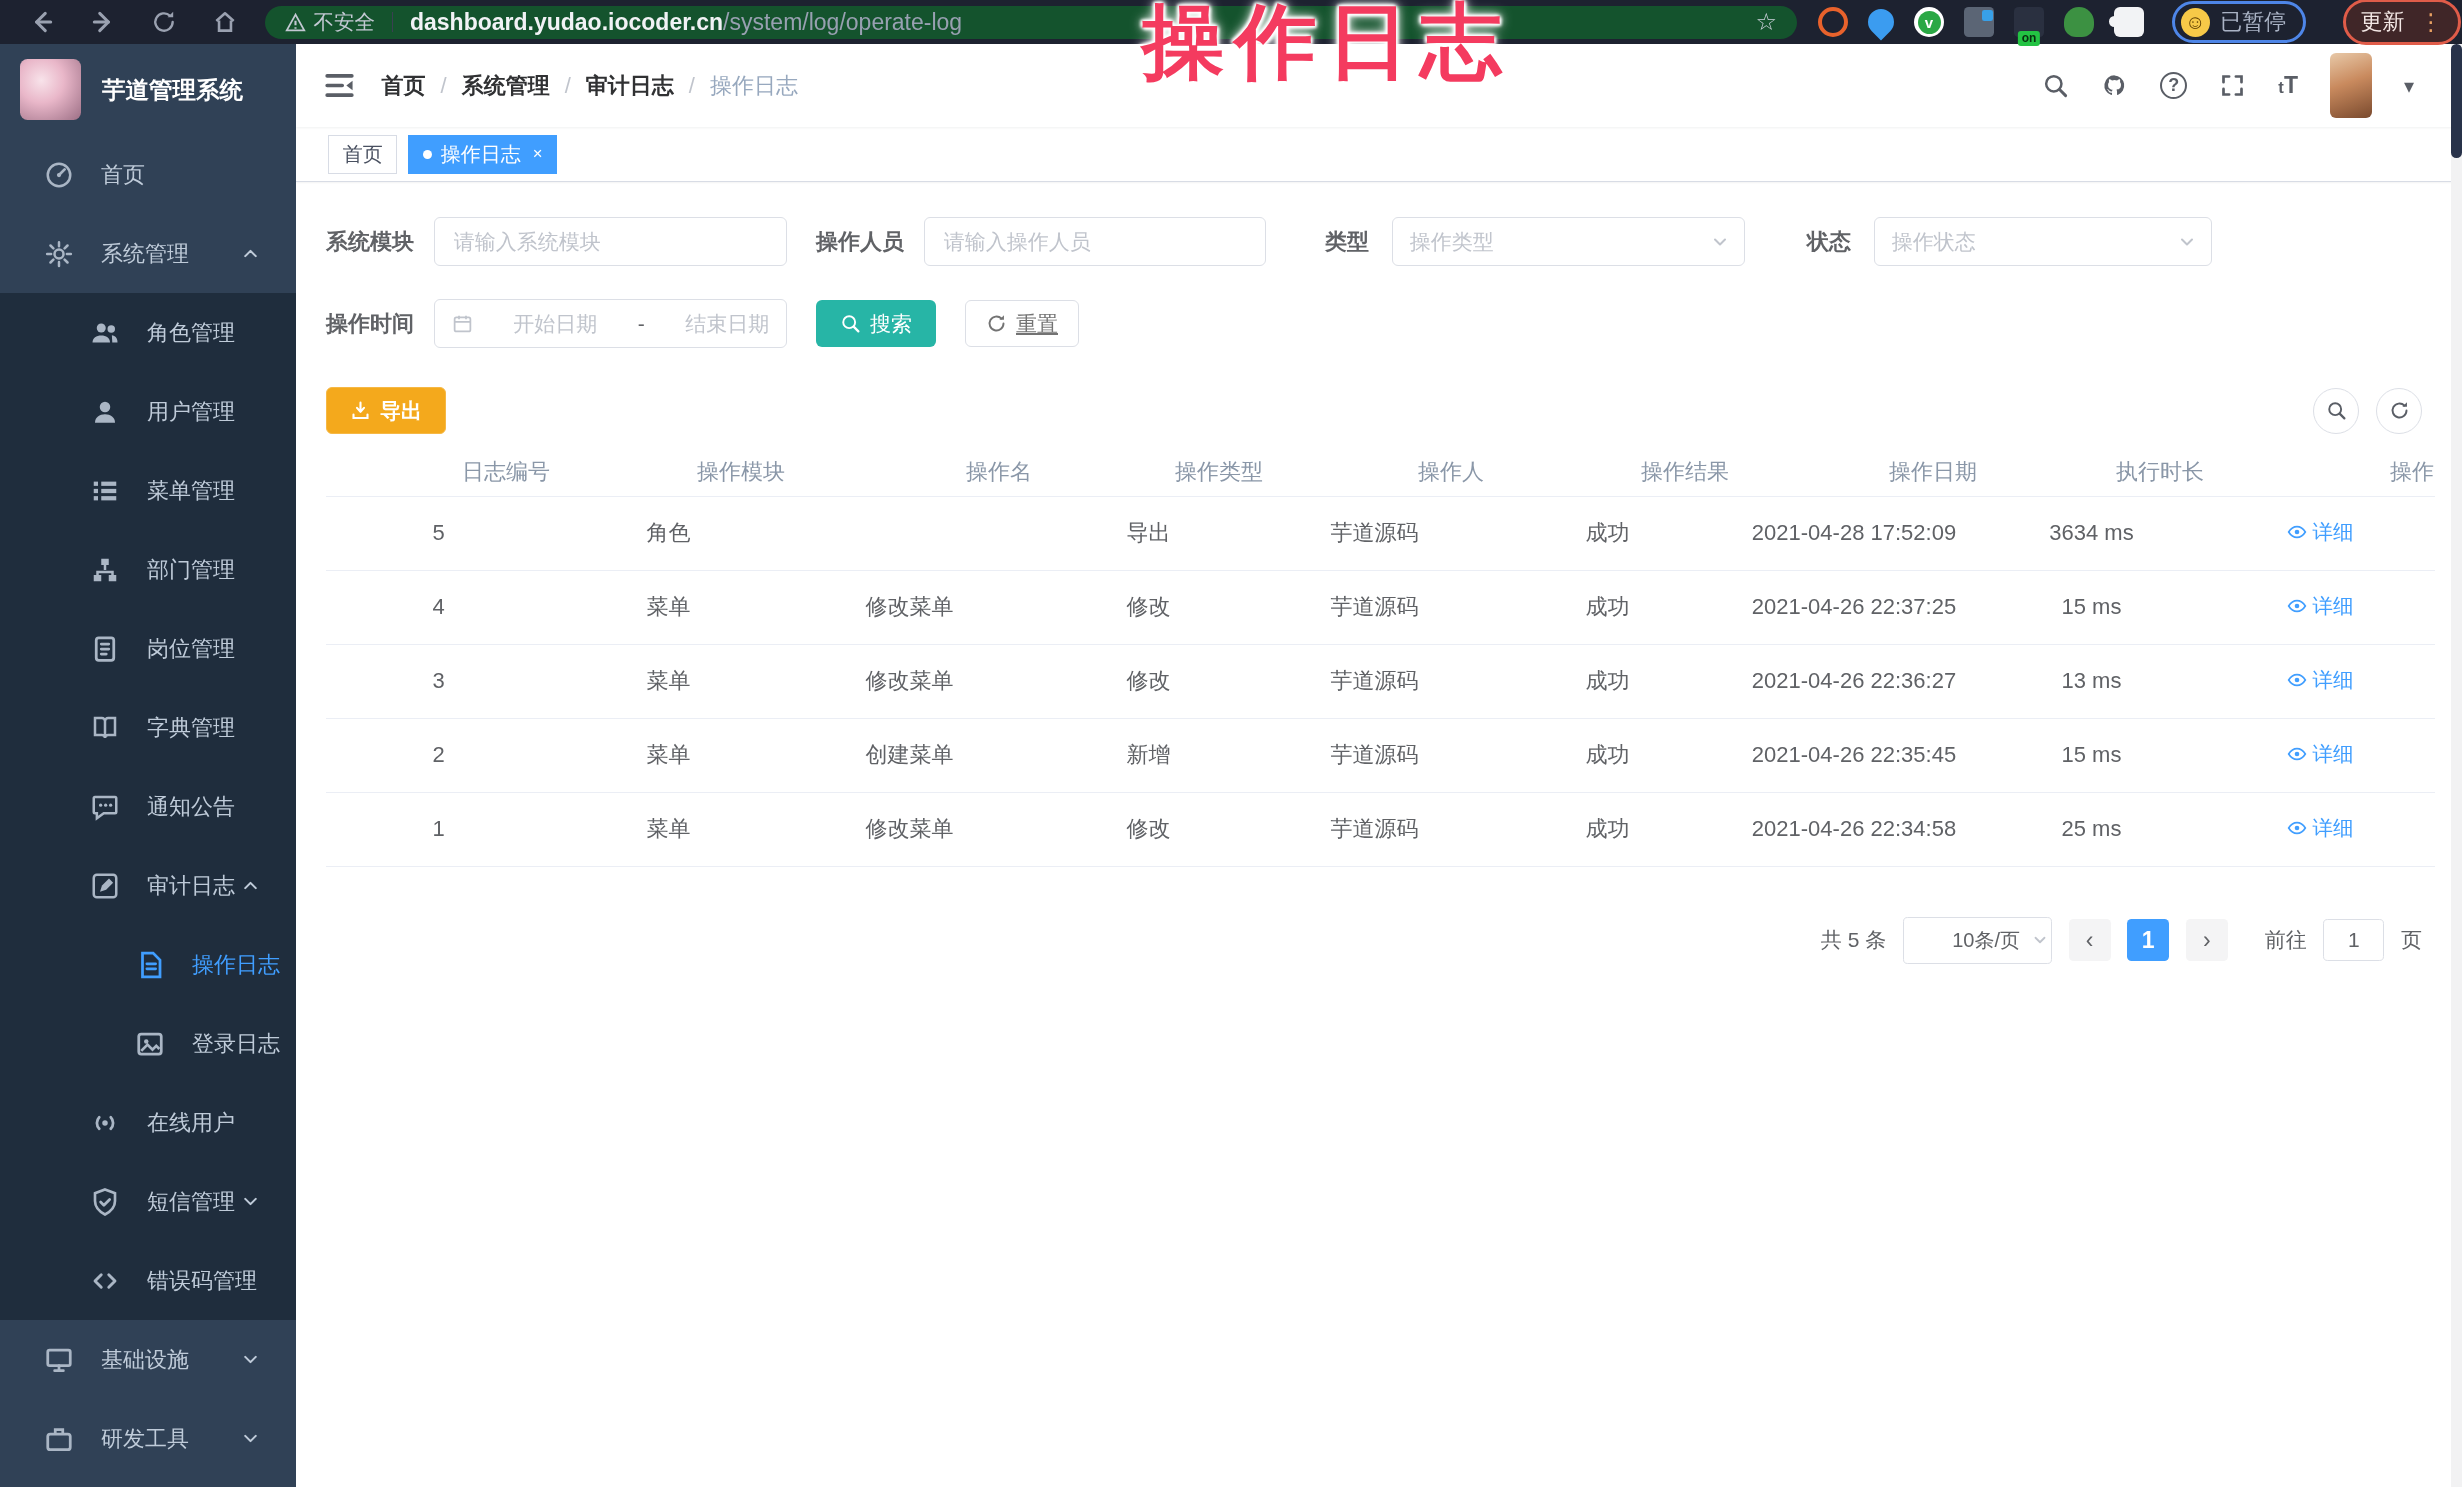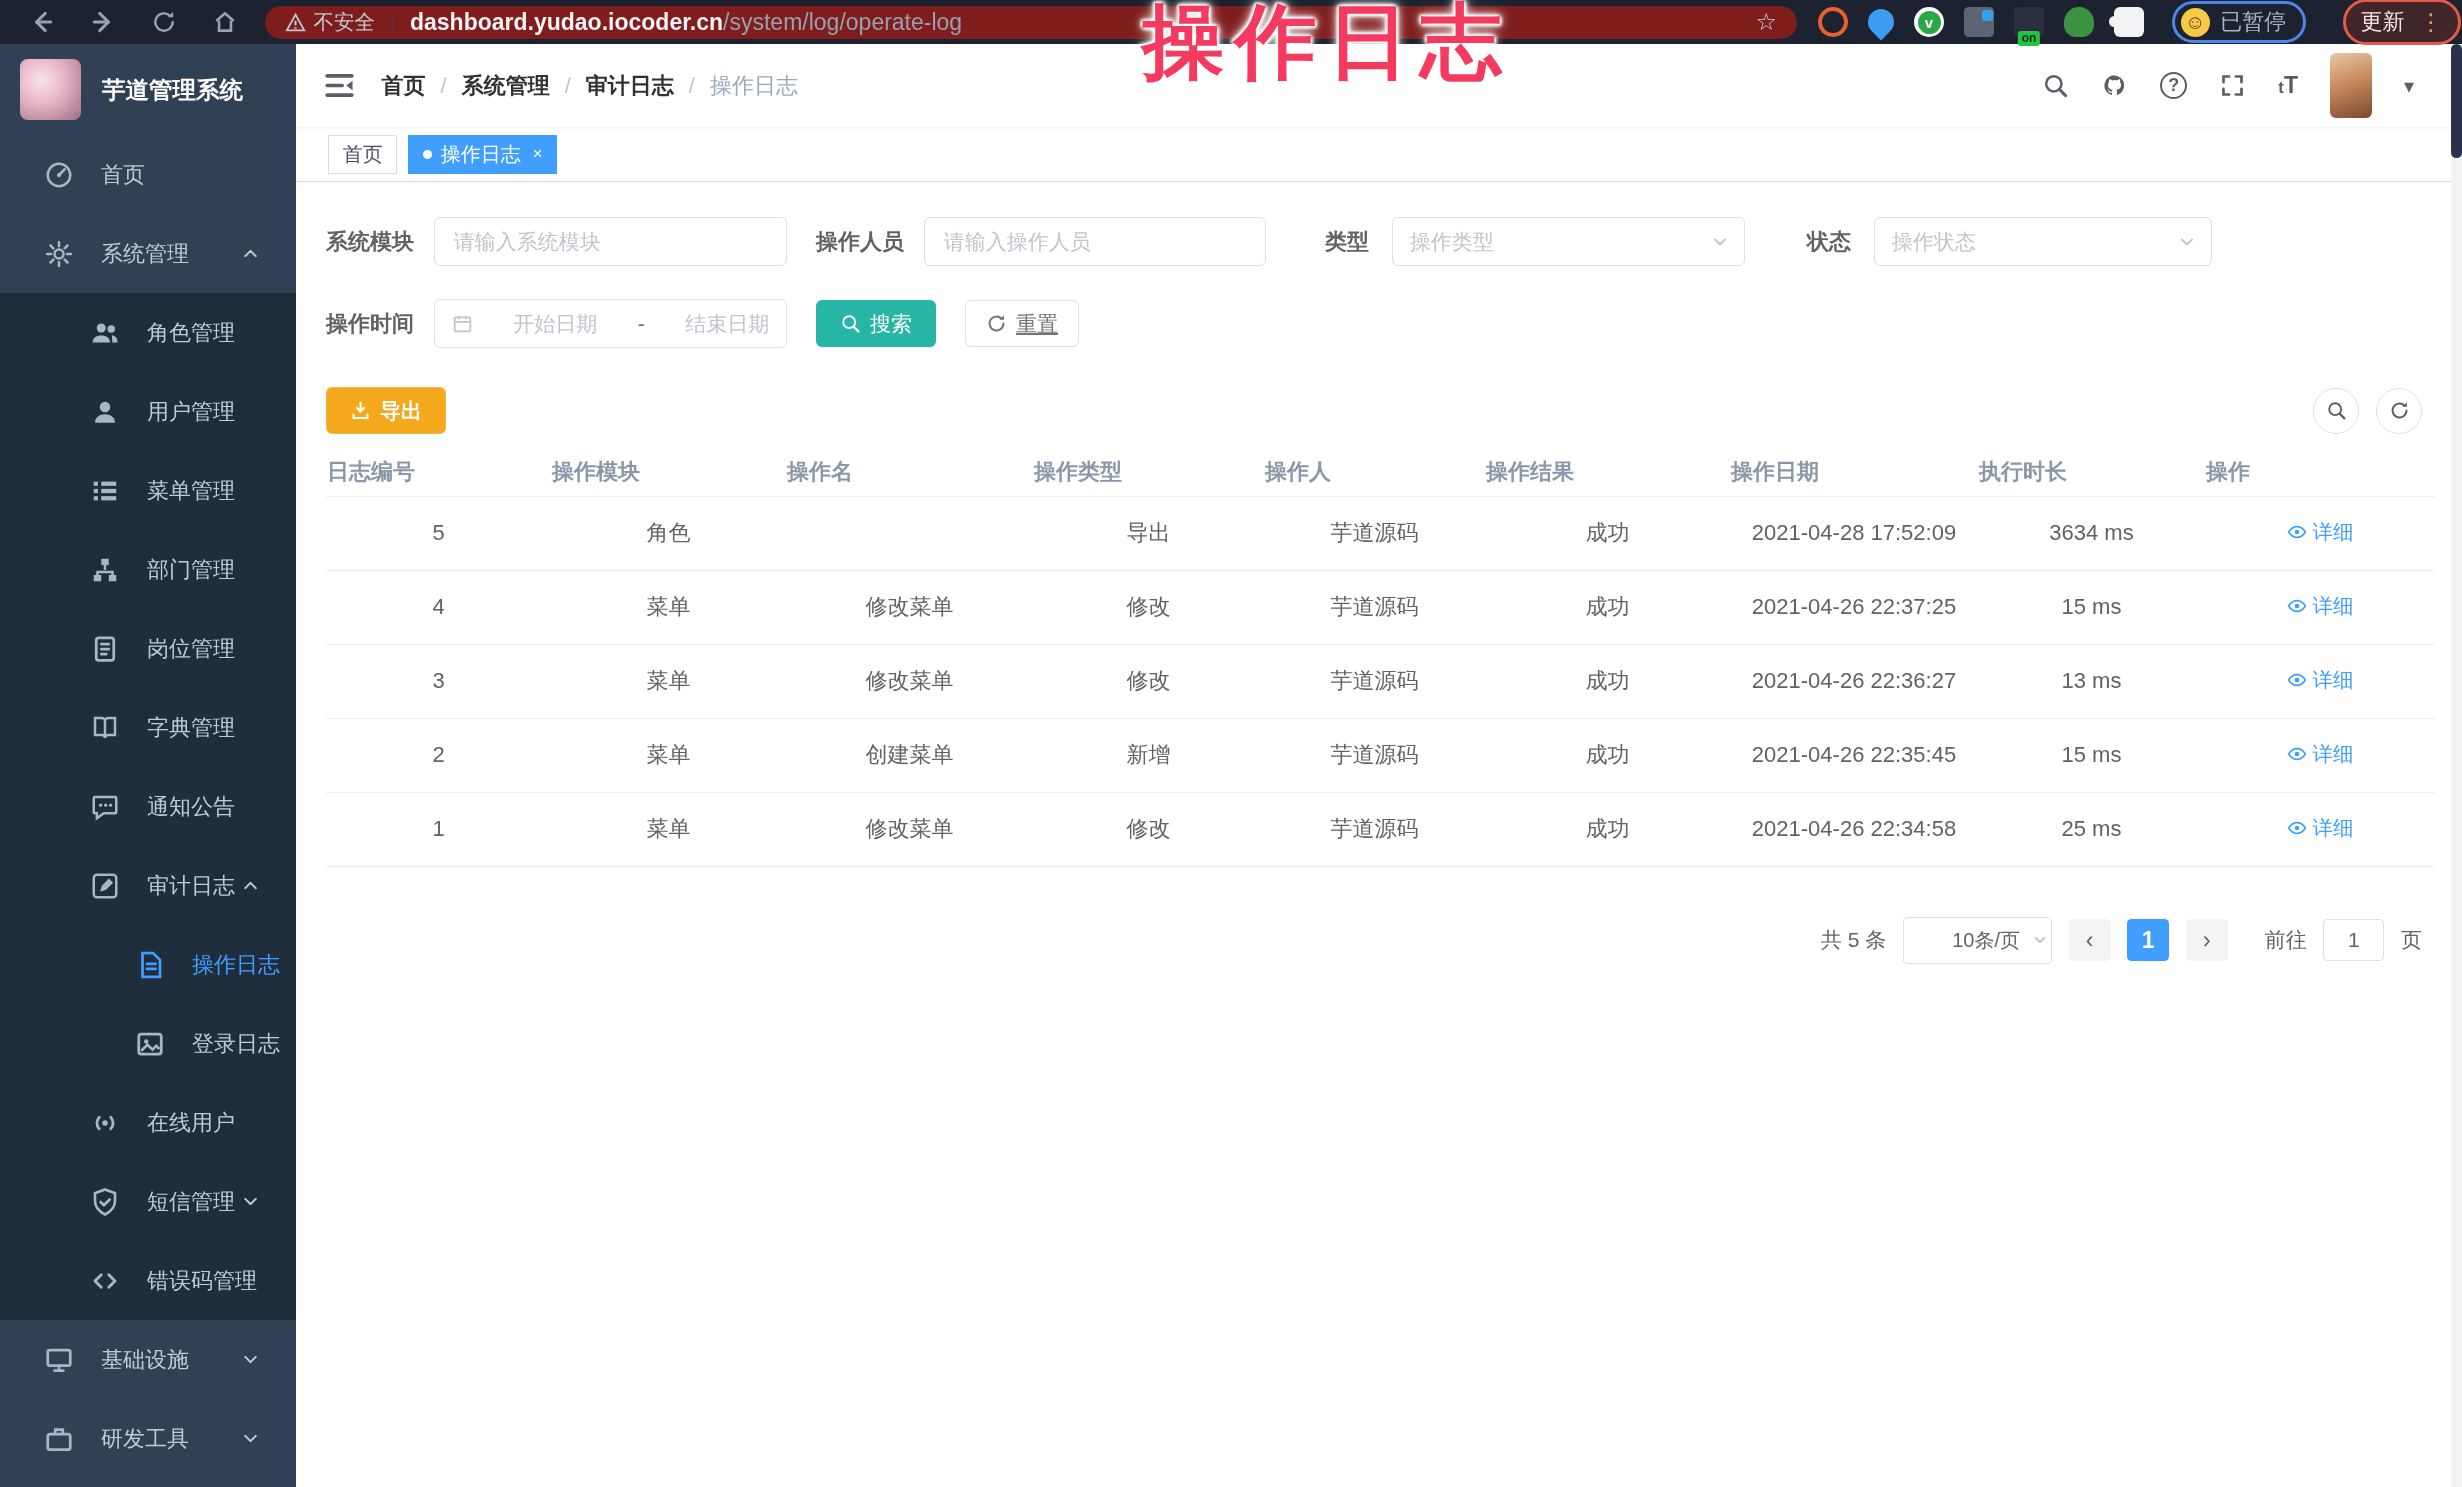--- a/index.html
+++ b/index.html
@@ -3,21 +3,21 @@
 <meta charset="utf-8">
 <style>
   html,body{margin:0;padding:0;background:#fff;}
   *{box-sizing:border-box;font-family:"Liberation Sans","DejaVu Sans",sans-serif;}
   #screen{position:relative;width:2462px;height:1488px;overflow:hidden;background:#fff;}
 
   
   .browser-bar{position:absolute;left:0;top:0;width:2462px;height:44px;background:#1d2230;display:flex;align-items:center;z-index:5;}
   .b-nav{display:flex;align-items:center;gap:35px;padding-left:29px;color:#9aa1b0;font-size:26px;}
   .b-nav .ic{width:26px;height:26px;}
-  .addr{display:flex;align-items:center;height:33px;background:#7f1d1d;border-radius:16.7px;margin-left:27px;padding:0 20px;flex:0 0 auto;width:1532px;}
+  .addr{display:flex;align-items:center;height:33px;background:#14532d;border-radius:16.7px;margin-left:27px;padding:0 20px;flex:0 0 auto;width:1532px;}
   .addr .warn{color:#c3c8d3;font-size:20.5px;display:flex;align-items:center;gap:7.6px;}
   .addr .sep{width:1.5px;height:20px;background:#3a4052;margin:0 16.7px;}
   .addr .domain{color:#f1f2f5;font-weight:700;font-size:23px;}
   .addr .path{color:#98a0b1;font-size:23px;}
   .addr .star{margin-left:auto;color:#cdd2dc;font-size:24px;}
   .ext-row{display:flex;align-items:center;gap:20px;margin-left:21px;}
   .ext{width:30px;height:30px;border-radius:50%;position:relative;flex:0 0 auto;}
   .ext1{border:4.6px solid #e8622c;background:#1d2230;}
   .ext2{background:#3b9cf0;border-radius:50% 50% 50% 0;transform:rotate(-45deg);width:26px;height:26px;}
   .ext3{background:#fff;display:flex;align-items:center;justify-content:center;}
@@ -91,21 +91,21 @@
   .btn .ic{width:21px;height:21px;}
   .btn-search{background:#27b5a6;color:#fff;padding:0 23px;}
   .btn-reset{background:#fff;color:#737373;border-color:#dcdfe6;padding:0 20px;text-decoration:underline;}
   .btn-export{background:#f4a91c;color:#fff;padding:0 23px;font-weight:600;border-color:#f6b845;}
   .tool-row{display:flex;align-items:center;margin-bottom:15px;}
   .tool-right{margin-left:auto;display:flex;gap:16.7px;}
   .circle-btn{width:46px;height:46px;border-radius:50%;border:0.8px solid #dcdfe6;background:#fff;display:flex;align-items:center;justify-content:center;color:#5a5e66;cursor:pointer;}
   .circle-btn .ic{width:21px;height:21px;}
 
   table.log{border-collapse:collapse;table-layout:fixed;width:2109px;margin-top:15px;}
-  table.log th{height:47px;font-size:22px;font-weight:700;color:#8a97a8;border-bottom:0.8px solid #ebeef5;text-align:left;background:#fff;}
+  table.log th{height:47px;font-size:22px;font-weight:400;color:#8a97a8;border-bottom:0.8px solid #ebeef5;text-align:right;background:#fff;}
   table.log td{height:74px;font-size:22px;color:#606266;border-bottom:0.8px solid #ebeef5;text-align:center;background:#fff;}
   .detail-link{color:#409eff;display:inline-flex;align-items:center;gap:6px;cursor:pointer;font-size:20.5px;}
   .detail-link .ic{width:20px;height:20px;}
 
   .pager{display:flex;align-items:center;justify-content:flex-end;gap:16.7px;margin-top:50px;font-size:21px;color:#606266;}
   .psel{width:149px;height:47px;border:0.8px solid #dcdfe6;border-radius:4.6px;display:flex;align-items:center;justify-content:center;gap:10.6px;color:#606266;font-size:20px;position:relative;cursor:pointer;padding-left:46px;}
   .psel .chev-s{width:18px;height:18px;color:#c0c4cc;}
   .pbtn{width:42px;height:42px;border-radius:4.6px;background:#f4f4f5;color:#606266;display:flex;align-items:center;justify-content:center;font-size:23px;cursor:pointer;}
   .pbtn.cur{background:#409eff;color:#fff;font-weight:700;}
   .goto-input{width:61px;height:42px;border:0.8px solid #dcdfe6;border-radius:4.6px;text-align:center;font-size:21px;color:#606266;outline:none;}

